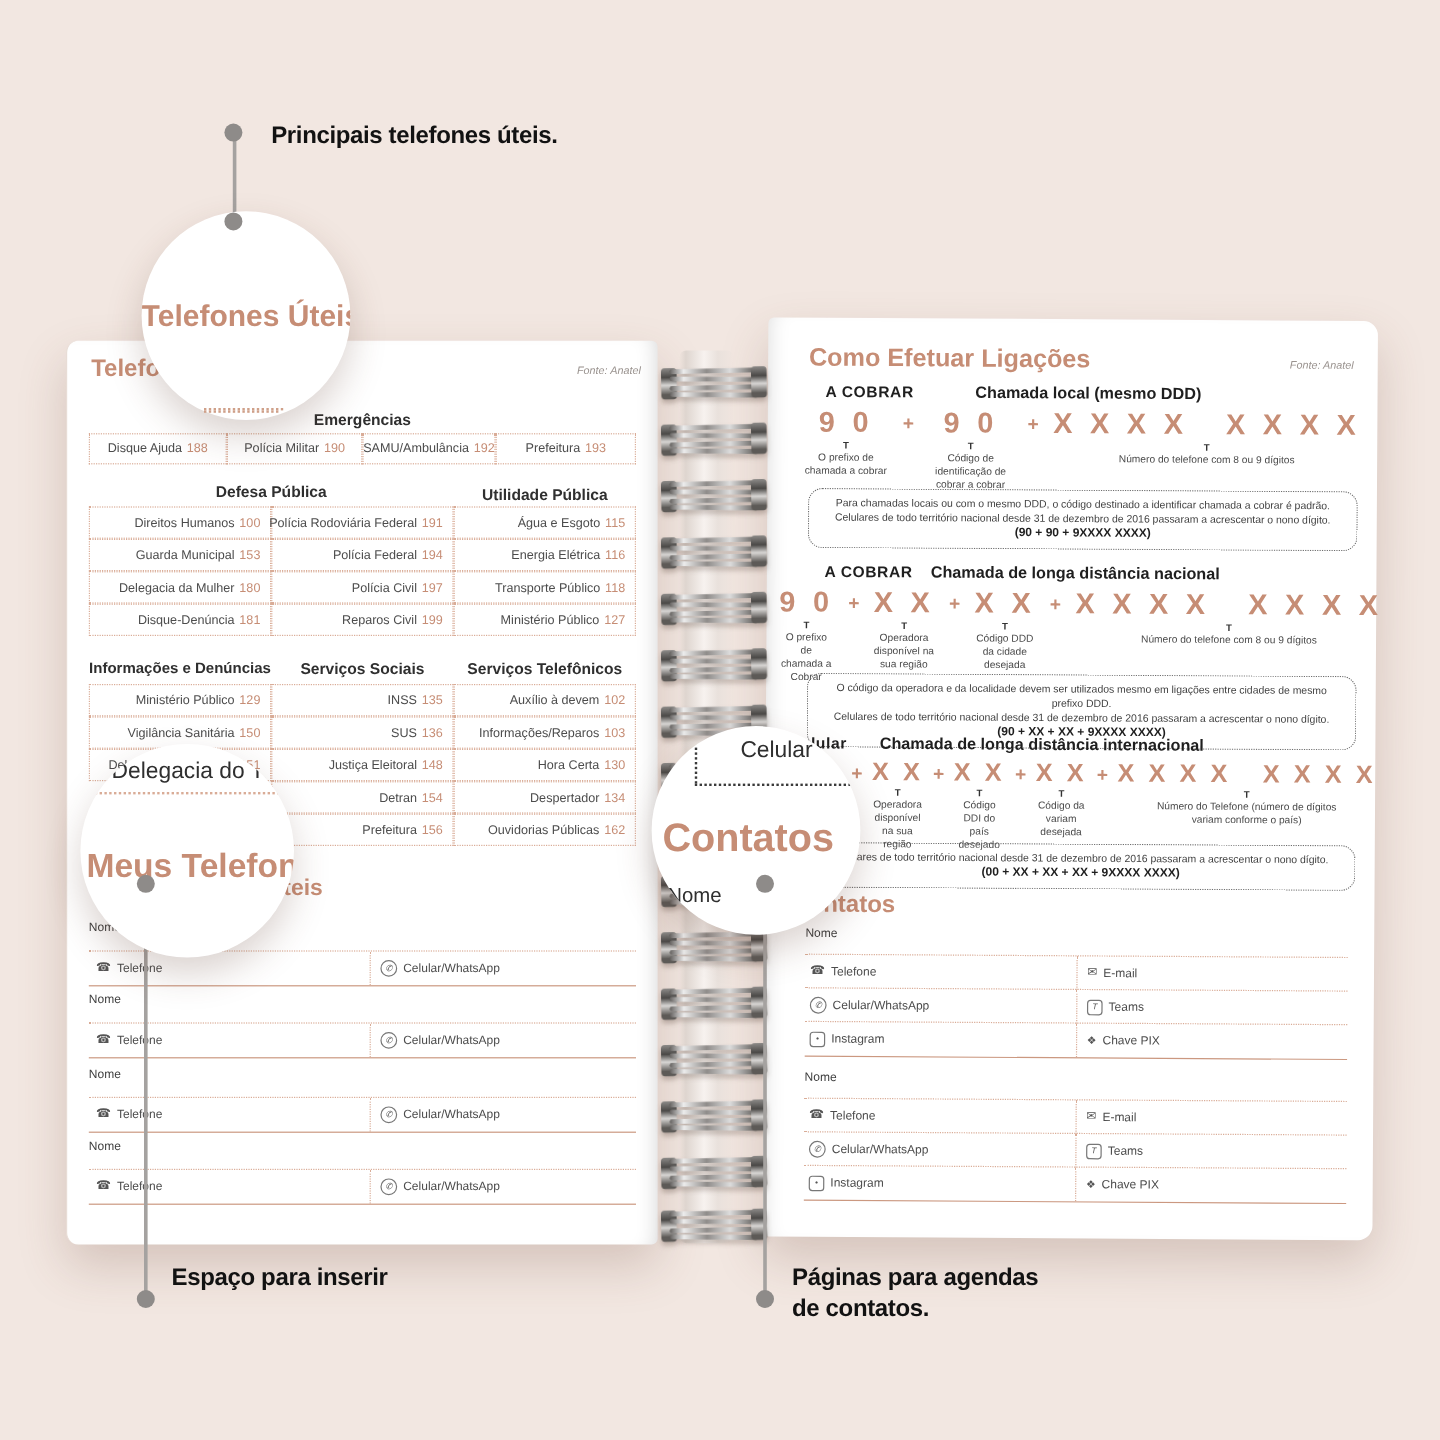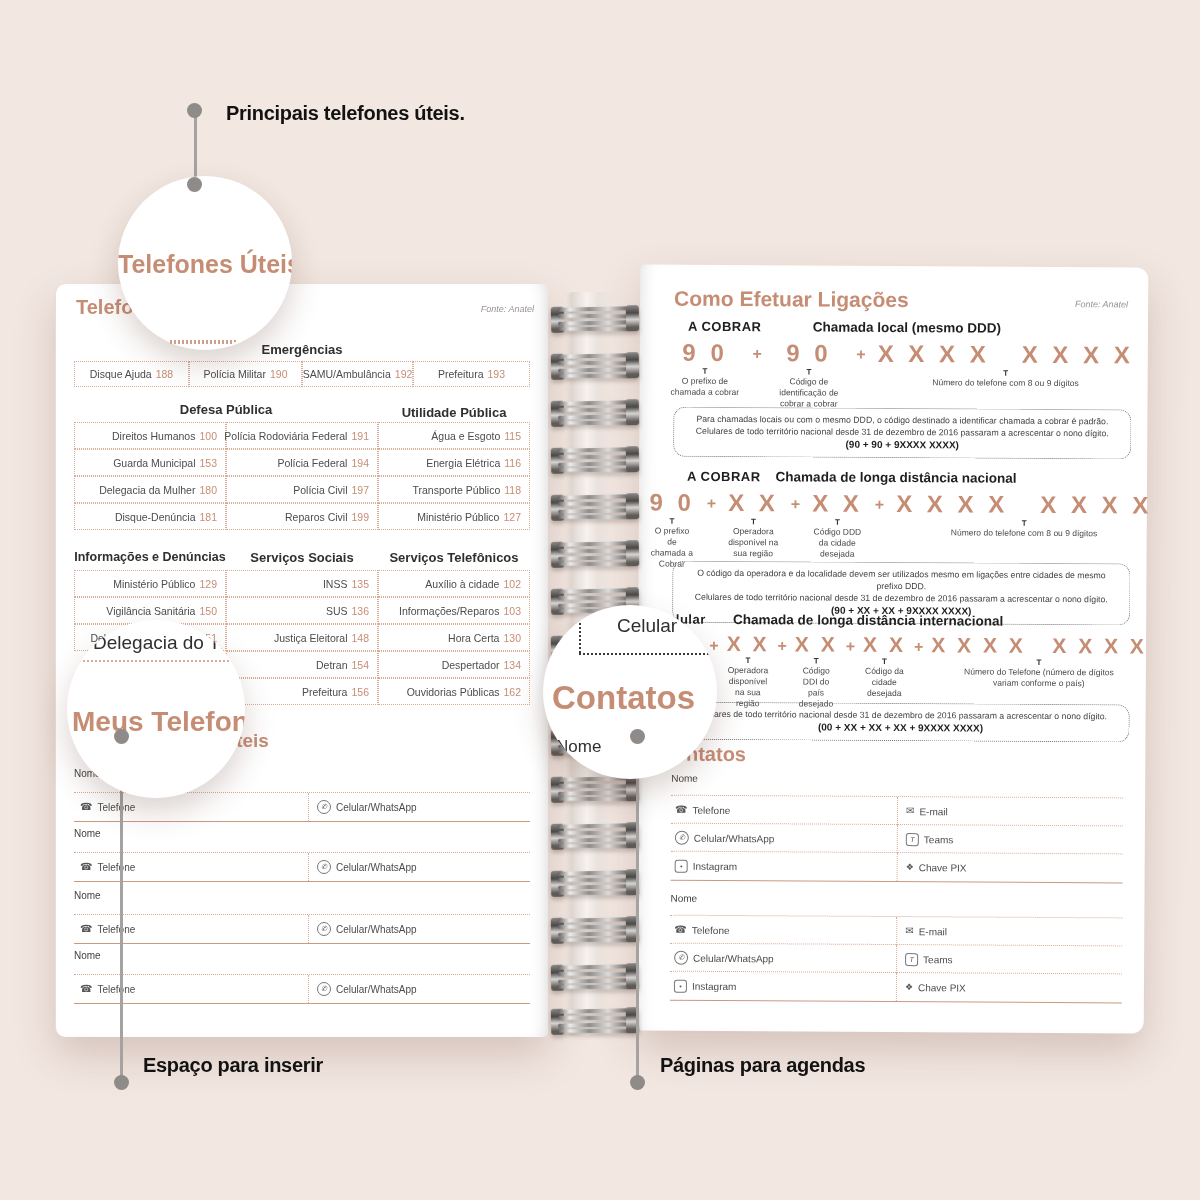--- a/index.html
+++ b/index.html
@@ -188,21 +188,21 @@
     <div class="grid3" style="left:18px;top:286px;">
       <div class="cell">
           <span class="lbl">Ministério Público</span>
           <span class="num">129</span>
         </div>
       <div class="cell">
           <span class="lbl">INSS</span>
           <span class="num">135</span>
         </div>
       <div class="cell">
-          <span class="lbl">Auxílio à cidade</span>
+          <span class="lbl">Auxílio à devem</span>
           <span class="num">102</span>
         </div>
       <div class="cell">
           <span class="lbl">Vigilância Sanitária</span>
           <span class="num">150</span>
         </div>
       <div class="cell">
           <span class="lbl">SUS</span>
           <span class="num">136</span>
         </div>
@@ -387,21 +387,21 @@
       <div class="plus">+</div>
       <div class="grp">
           <div class="digits">X X</div>
           <div class="tick">T</div>
           <div class="note">Código DDI do país desejado</div>
         </div>
       <div class="plus">+</div>
       <div class="grp">
           <div class="digits">X X</div>
           <div class="tick">T</div>
-          <div class="note">Código da cidade desejada</div>
+          <div class="note">Código da variam desejada</div>
         </div>
       <div class="plus">+</div>
       <div class="grp">
           <div class="digits">X X X X   X X X X</div>
           <div class="tick">T</div>
           <div class="note wide">Número do Telefone (número de dígitos variam conforme o país)</div>
         </div>
     </div>
     <div class="ibox" style="top:437px;">
       <div class="l">Celulares de todo território nacional desde 31 de dezembro de 2016 passaram a  acrescentar o nono dígito.</div>
@@ -652,15 +652,16 @@
   <div class="dot" style="left:114px;top:1075px;"></div>
   <div class="dot" style="left:630px;top:729px;"></div>
   <div class="dot" style="left:630px;top:1075px;"></div>
 
   <div class="anno" style="left:226px;top:100px;">Principais telefones úteis.</div>
   <div class="anno" style="left:143px;top:1052px;">
     <div>Espaço para inserir</div>
   </div>
   <div class="anno" style="left:660px;top:1052px;">
     <div>Páginas para agendas</div>
+    <div>de contatos.</div>
   </div>
 
 </div>
 
 </body></html>

